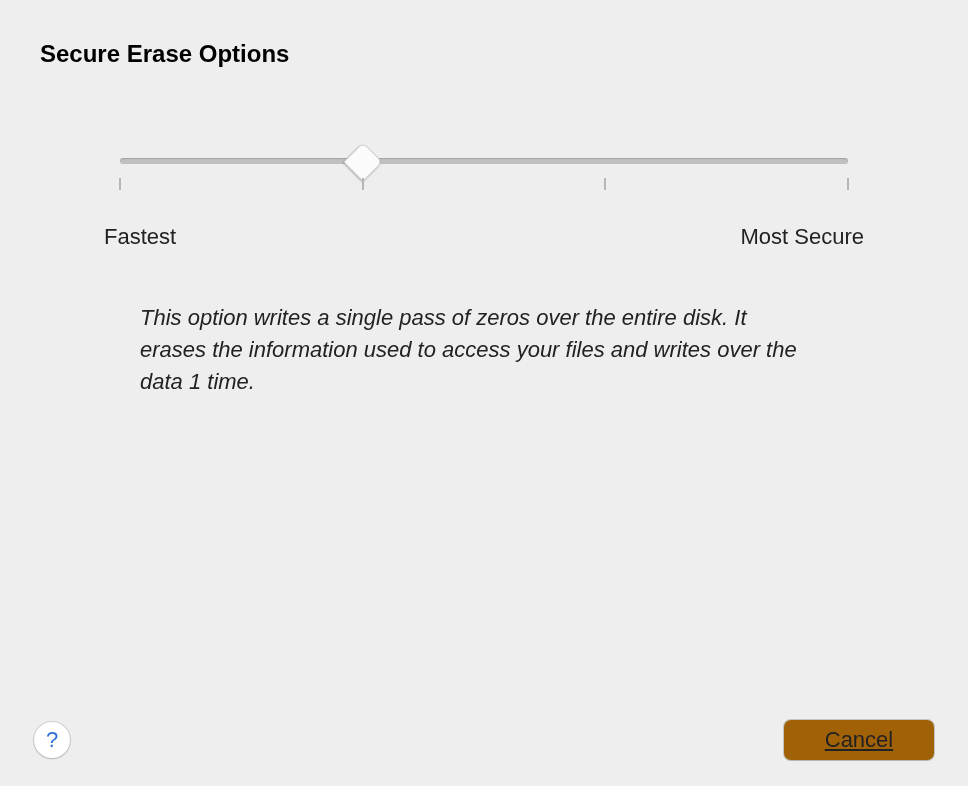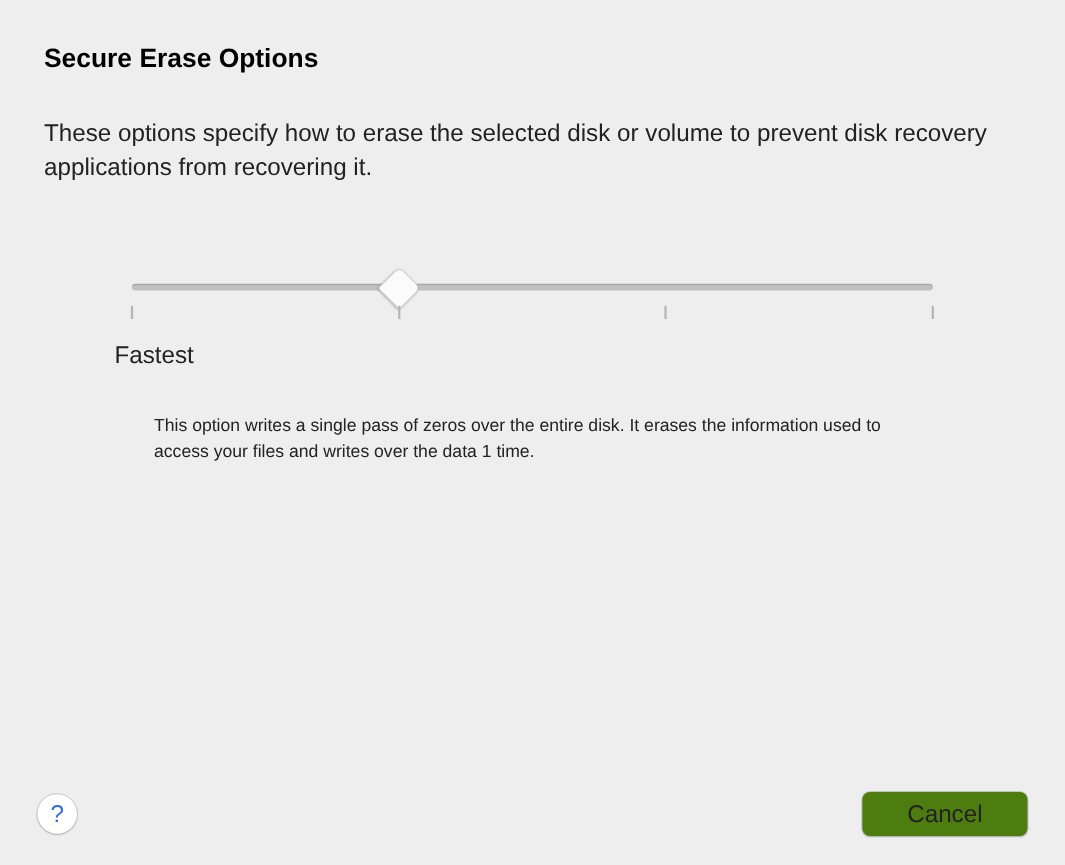--- a/index.html
+++ b/index.html
@@ -15,21 +15,21 @@
   }
   .dialog {
     width: 968px;
     height: 786px;
     position: relative;
     padding: 40px 40px 28px 40px;
   }
   .title {
     font-size: 24px;
     font-weight: 600;
-    margin-bottom: 38px;
+    margin-bottom: 14px;
     color: #000;
   }
   .desc {
     font-size: 22px;
     line-height: 1.4;
     color: #222;
   }
   .desc p {
     margin: 0 0 24px 0;
   }
@@ -74,32 +74,33 @@
     position: absolute;
     top: 0;
     width: 2px;
     height: 12px;
     background: #b5b5b5;
     transform: translateX(-50%);
   }
 
   .slider-labels {
     position: relative;
-    margin: 14px -16px 0 -16px;
+    margin: 28px -16px 0 -16px;
     display: flex;
     justify-content: space-between;
     font-size: 22px;
     color: #222;
   }
 
   .explain {
-    margin: 40px 110px 0 100px;
-    font-size: 16px;
+    margin: 52px 110px 0 100px;
+    font-size: 22px;
     line-height: 1.45;
     color: #222;
+    font-style: italic;
   }
 
   .footer {
     position: absolute;
     left: 0;
     right: 0;
     bottom: 22px;
     height: 48px;
     display: flex;
     align-items: center;
@@ -126,55 +127,56 @@
     min-width: 150px;
     height: 40px;
     border-radius: 7px;
     font-size: 22px;
     border: none;
     cursor: pointer;
     padding: 0 18px;
     margin-left: 18px;
   }
   .btn-cancel {
-    background: #4d7c0f;
+    background: #a16207;
     color: #222;
     box-shadow: 0 0 0 1px rgba(0,0,0,0.18), 0 1px 1px rgba(0,0,0,0.08);
+    text-decoration: underline;
   }
   .btn-ok {
     background: linear-gradient(#b9b9b9, #a9a9a9);
     color: #fff;
     box-shadow: 0 0 0 1px rgba(0,0,0,0.15), 0 1px 1px rgba(0,0,0,0.12);
   }
 </style>
 </head>
 <body>
 
 <div class="dialog">
 
   <div class="title">Secure Erase Options</div>
 
   <div class="desc">
-    <p>These options specify how to erase the selected disk or volume to prevent disk recovery applications from recovering it.</p>
   </div>
 
   <div class="slider-area">
     <div class="slider-track">
       <div class="slider-thumb-wrap">
         <div class="slider-thumb" id="thumb" style="left: 33.3333%;"></div>
       </div>
     </div>
     <div class="ticks" id="ticks">
         <div class="tick" style="left: 0%;"></div>
         <div class="tick" style="left: 33.3333%;"></div>
         <div class="tick" style="left: 66.6667%;"></div>
         <div class="tick" style="left: 100%;"></div>
       </div>
     <div class="slider-labels">
       <span>Fastest</span>
+      <span>Most Secure</span>
     </div>
   </div>
 
   <div class="explain">This option writes a single pass of zeros over the entire disk. It erases the information used to access your files and writes over the data 1 time.</div>
 
   <div class="footer">
     <button class="help-btn">
       <span>?</span>
     </button>
     <div class="spacer"></div>

